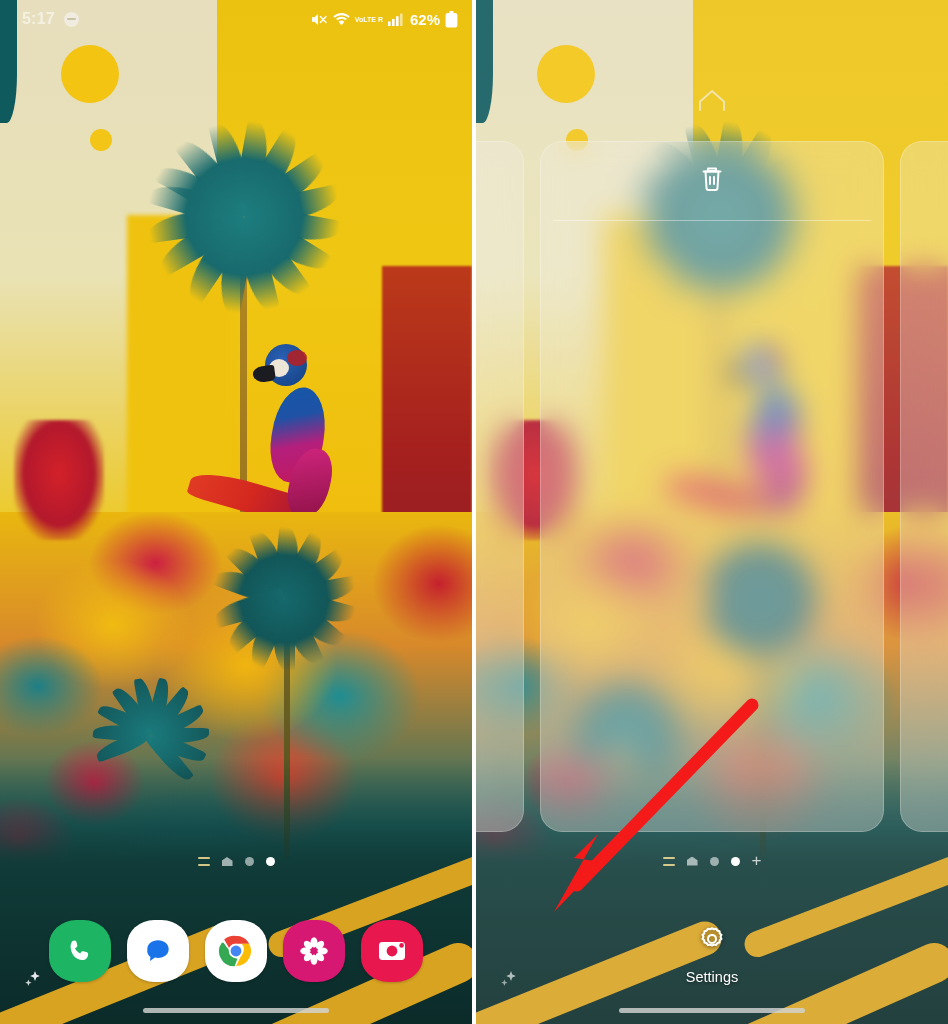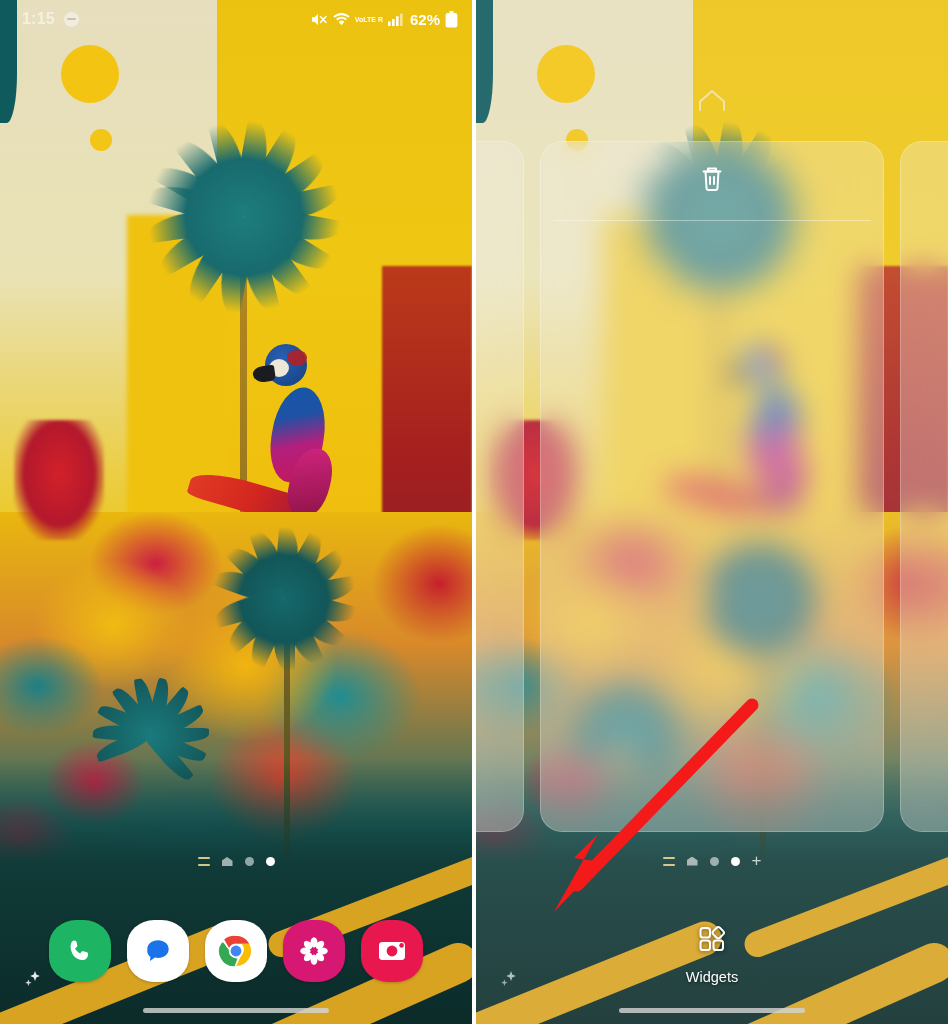--- a/index.html
+++ b/index.html
@@ -381,21 +381,21 @@
           <div class="frond" style="transform: rotate(165deg);"></div>
         </div>
       <div class="wp-darkbottom"></div>
       <div class="wp-swath s1"></div>
       <div class="wp-swath s2"></div>
       <div class="wp-swath s3"></div>
     </div>
 
     <div class="status-bar">
       <div class="status-left">
-        <span class="clock">1:15</span>
+        <span class="clock">5:17</span>
         <span class="dnd-icon"></span>
       </div>
       <div class="status-right">
         <span>
           <svg width="17" height="15" viewBox="0 0 17 15">
               <path d="M1 5.2h2.6L7 2v11L3.6 9.8H1z" fill="#fff"></path>
               <path d="M9.4 4.6l5.6 5.8M15 4.6l-5.6 5.8" stroke="#fff" stroke-width="1.4" stroke-linecap="round"></path>
             </svg>
         </span>
         <span>
@@ -607,32 +607,30 @@
       <span class="home-dot"></span>
       <span class="dot"></span>
       <span class="dot active"></span>
       <span class="plus">+</span>
     </div>
 
     <div class="edit-menu">
 
 
 
+
       <div class="edit-item">
         <span>
           <svg width="30" height="30" viewBox="0 0 30 30">
-            <rect x="3.5" y="4" width="9.5" height="9.5" rx="2.6" fill="none" stroke="#fff" stroke-width="2"></rect>
-            <rect x="3.5" y="16.5" width="9.5" height="9.5" rx="2.6" fill="none" stroke="#fff" stroke-width="2"></rect>
-            <rect x="16.5" y="16.5" width="9.5" height="9.5" rx="2.6" fill="none" stroke="#fff" stroke-width="2"></rect>
-            <rect x="16.6" y="4.1" width="9.3" height="9.3" rx="2.3" fill="none" stroke="#fff" stroke-width="2" transform="rotate(45 21.25 8.75)"></rect>
+            <path d="M15 4.2l2 1.1 2.2-.5 1.2 1.9 2.2.5.1 2.3 1.8 1.4-1 2 1 2-1.8 1.4-.1 2.3-2.2.5-1.2 1.9-2.2-.5-2 1.1-2-1.1-2.2.5-1.2-1.9-2.2-.5-.1-2.3L5.5 14.9l1-2-1-2 1.8-1.4.1-2.3 2.2-.5 1.2-1.9 2.2.5z" fill="none" stroke="#fff" stroke-width="2" stroke-linejoin="round"></path>
+            <circle cx="15" cy="14.9" r="4" fill="none" stroke="#fff" stroke-width="2"></circle>
           </svg>
         </span>
-        <span class="lbl">Widgets</span>
-      </div>
-
+        <span class="lbl">Settings</span>
+      </div>
     </div>
 
     <span class="sparkle-ai">
       <svg width="22" height="22" viewBox="0 0 22 22">
           <path d="M13 3l1.3 3.4L17.8 8l-3.5 1.5L13 13l-1.3-3.5L8.2 8l3.5-1.6z" fill="#fff" opacity=".65"></path>
           <path d="M6.4 11.5l.9 2.3 2.3.9-2.3.9-.9 2.3-.9-2.3-2.3-.9 2.3-.9z" fill="#fff" opacity=".55"></path>
         </svg>
     </span>
 
     <div class="gesture-bar">

